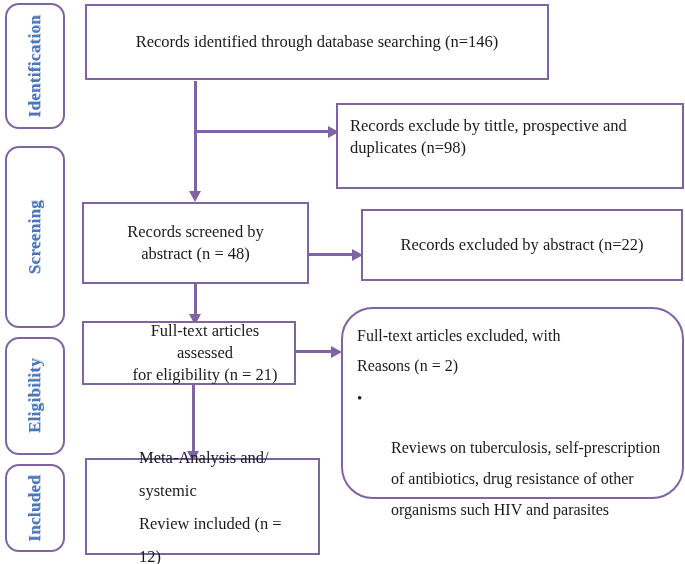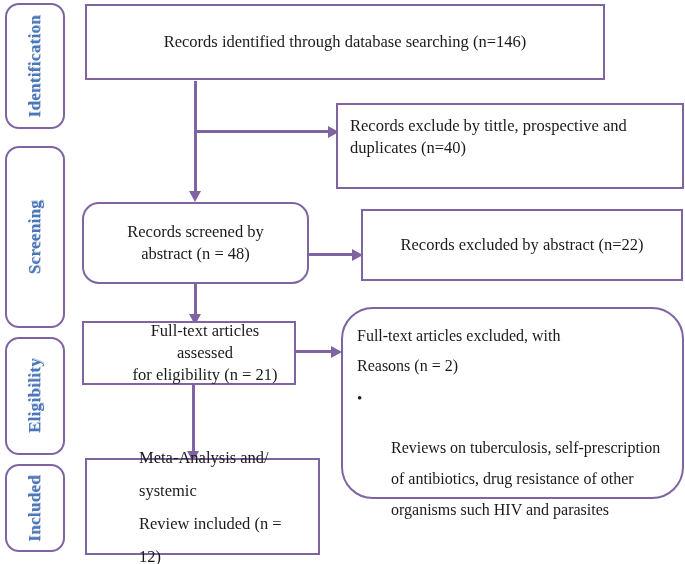--- a/index.html
+++ b/index.html
@@ -153,29 +153,29 @@
 
   <div class="conn conn-v" style="left:194px; top:283px; width:3px; height:37px;"></div>
   <div class="arrowhead arrow-down" style="left:189px; top:314px;"></div>
 
   <div class="conn conn-h" style="left:296px; top:350px; width:38px; height:3px;"></div>
   <div class="arrowhead arrow-right" style="left:331px; top:346px;"></div>
 
   <div class="conn conn-v" style="left:192px; top:385px; width:3px; height:72px;"></div>
   <div class="arrowhead arrow-down" style="left:187px; top:451px;"></div>
 
-  <div class="flow-box box-centered" id="box-identified" style="left:85px; top:4px; width:520px; height:76px;">
+  <div class="flow-box box-centered" id="box-identified" style="left:85px; top:4px; width:464px; height:76px;">
     <span class="box-text">Records identified through database searching (n=146)</span>
   </div>
 
   <div class="flow-box box-left" id="box-excluded-title" style="left:336px; top:103px; width:348px; height:86px;">
-    <span class="box-text">Records exclude by tittle,  prospective and duplicates  (n=40)</span>
-  </div>
-
-  <div class="flow-box box-centered" id="box-screened" style="left:82px; top:202px; width:227px; height:82px;border-radius:17px;">
+    <span class="box-text">Records exclude by tittle,  prospective and duplicates  (n=98)</span>
+  </div>
+
+  <div class="flow-box box-centered" id="box-screened" style="left:82px; top:202px; width:227px; height:82px;">
     <span class="box-text">Records screened by
 abstract  (n = 48)</span>
   </div>
 
   <div class="flow-box box-centered" id="box-excluded-abstract" style="left:361px; top:209px; width:322px; height:72px;">
     <span class="box-text">Records excluded by abstract (n=22)</span>
   </div>
 
   <div class="flow-box box-centered" id="box-fulltext" style="left:82px; top:321px; width:214px; height:64px;padding-left:40px;">
     <span class="box-text">Full-text  articles assessed

